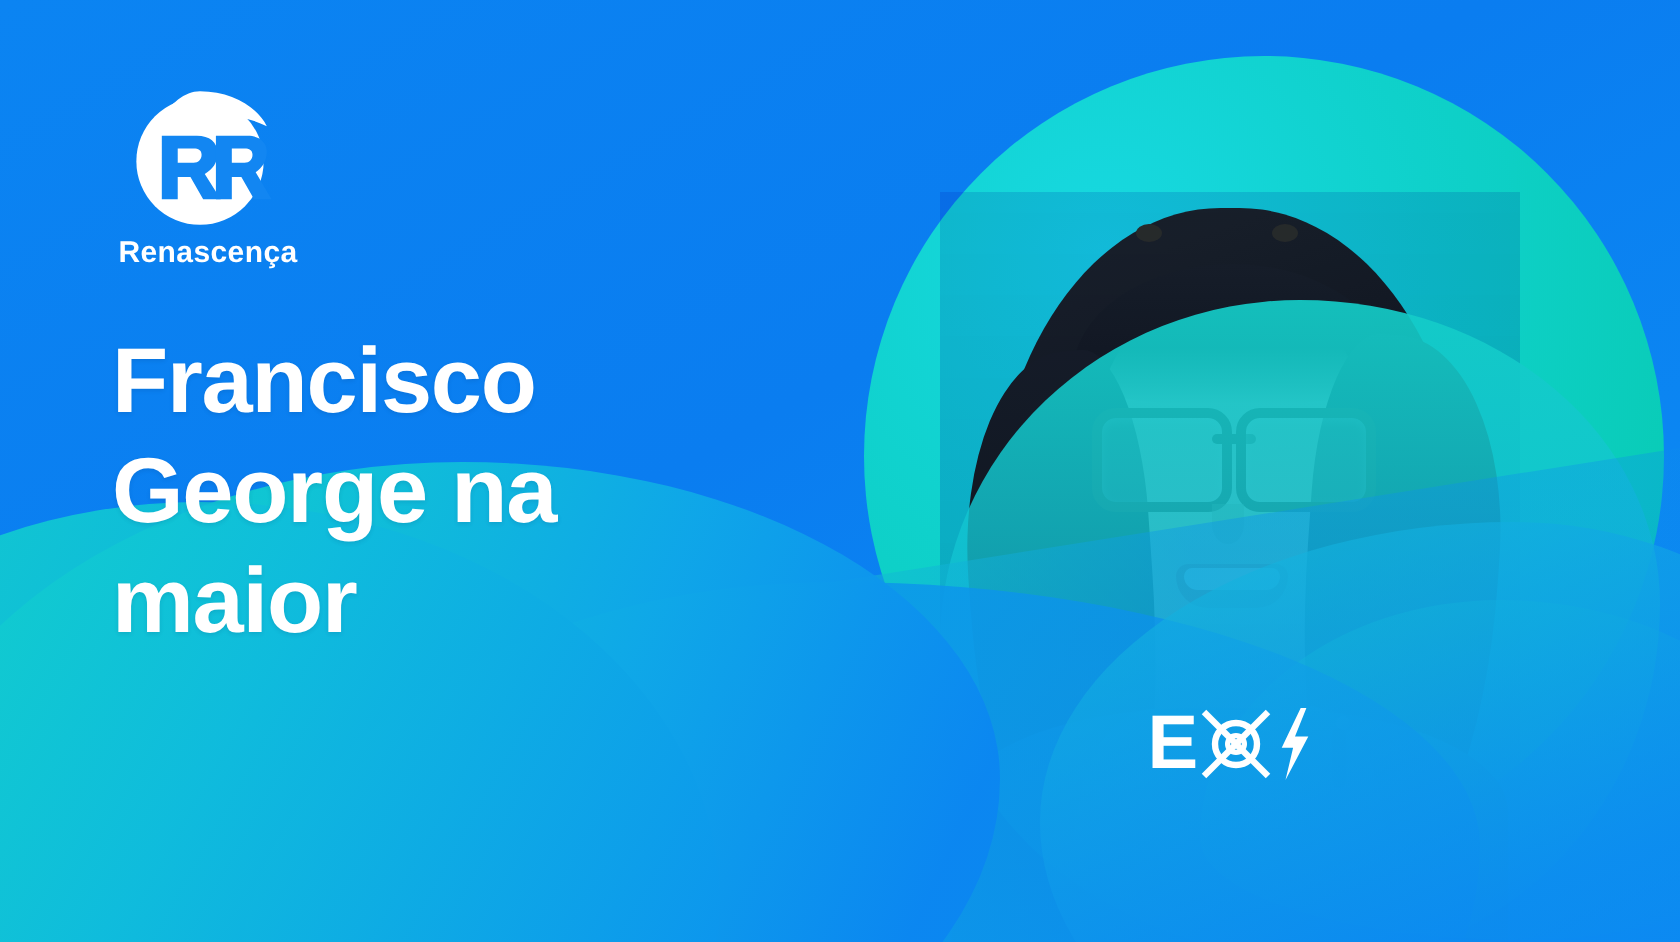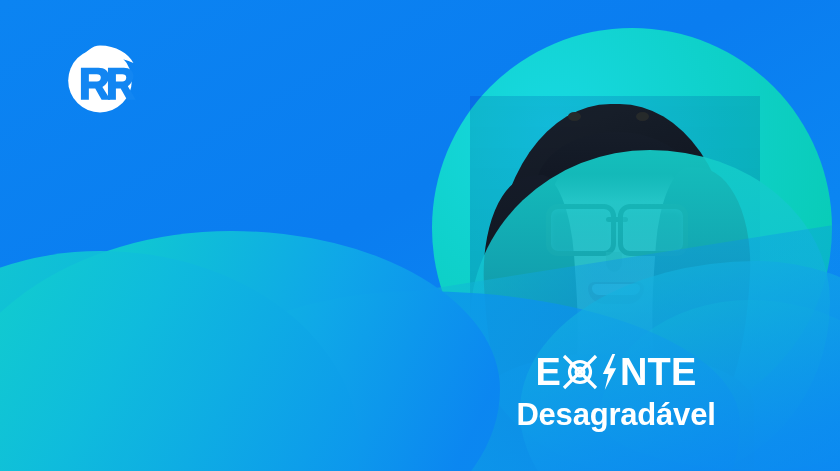--- a/index.html
+++ b/index.html
@@ -424,33 +424,33 @@
   <div class="wave-left-2"></div>
   <div class="wave-right"></div>
 
   <div class="logo">
     <svg class="logo-mark" viewBox="0 0 100 88">
       <circle cx="50" cy="46" r="40" fill="#ffffff"></circle>
       <path d="M50 2 C70 2 86 12 92 24 C80 18 66 16 56 20 C46 24 40 32 40 32 C40 32 34 22 24 20 C32 10 40 2 50 2 Z" fill="#ffffff"></path>
       <path d="M26 30 L26 70 L36 70 L36 56 L44 56 L52 70 L63 70 L53 54 C58 51 61 47 61 41 C61 34 56 30 48 30 Z M36 38 L46 38 C49 38 51 39 51 42 C51 45 49 47 46 47 L36 47 Z" fill="#1286f2"></path>
       <path d="M60 30 L60 70 L70 70 L70 56 L76 56 L84 70 L95 70 L85 53 C89 50 92 46 92 40 C92 34 87 30 80 30 Z M70 38 L78 38 C81 38 83 39 83 42 C83 45 81 47 78 47 L70 47 Z" fill="#1286f2"></path>
     </svg>
+    <div class="logo-word">Renascença</div>
   </div>
 
+  <div class="headline">Francisco George na maior</div>
 
   <div class="brand">
     <div class="brand-main">
       <span class="seg">E</span>
       <svg class="ic-target" viewBox="0 0 40 40">
         <circle cx="20" cy="20" r="10.5" fill="none" stroke="#ffffff" stroke-width="3.2"></circle>
         <circle cx="20" cy="20" r="4.2" fill="none" stroke="#ffffff" stroke-width="2.6"></circle>
         <line x1="4" y1="4" x2="36" y2="36" stroke="#ffffff" stroke-width="3.2"></line>
         <line x1="36" y1="4" x2="4" y2="36" stroke="#ffffff" stroke-width="3.2"></line>
       </svg>
       <svg class="ic-bolt" viewBox="0 0 20 40">
         <polygon points="13,1 3,22 9,22 5,39 17,16 10,16 16,1" fill="#ffffff"></polygon>
       </svg>
-      <span class="seg">NTE</span>
     </div>
-    <div class="brand-sub">Desagradável</div>
   </div>
 
 </div>
 
 </body></html>

